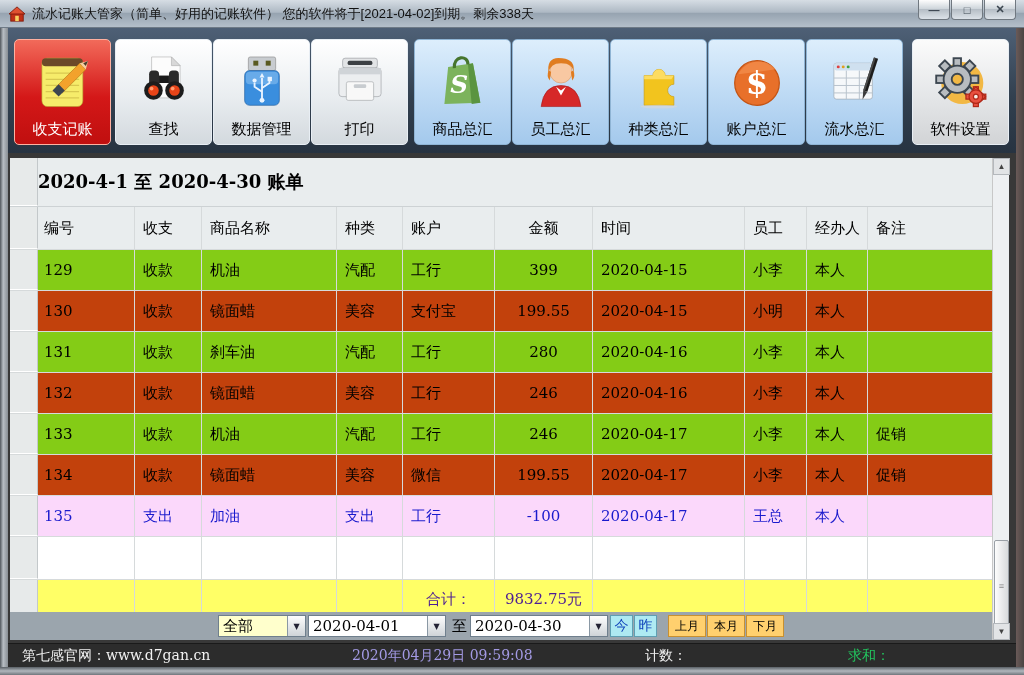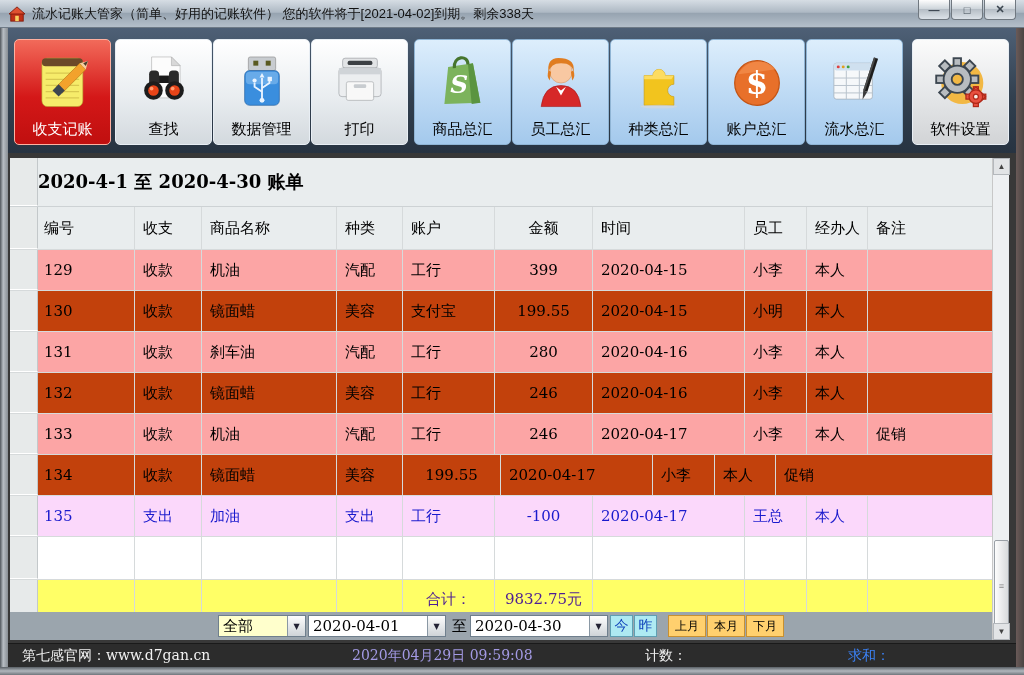--- a/index.html
+++ b/index.html
@@ -53,21 +53,21 @@
   .t-row.hdr{height:42px;background:#e9edee;}
   .t-row.empty{height:42px;background:#ffffff;}
   .cell{box-sizing:border-box;border-right:1px solid #d6dadb;display:flex;
     align-items:center;padding-left:8px;font-size:15px;color:#000;overflow:hidden;
     white-space:nowrap;}
   .rowhdr{width:28px;background:#e7eaea;border-right:1px solid #c3c8ca;
     border-bottom:1px solid #fff;padding-left:0;}
   .w0{width:97px;padding-left:6px}.w1{width:67px}.w2{width:135px}.w3{width:66px}
   .w4{width:92px}.w5{width:98px;justify-content:center;padding-left:0}
   .w6{width:152px}.w7{width:62px}.w8{width:61px}.w9{flex:1;border-right:none}
-  .r-odd{background:#fca5a5;}
+  .r-odd{background:#84cc16;}
   .r-even{background:#c2410c;}
   .r-pink{background:#fbd8fb;}
   .r-pink .cell{color:#1a1acd;}
   .r-pink .rowhdr{background:#e7eaea;}
   .r-total{background:#ffff66;height:38px;border-bottom:none;}
   .r-total .cell{color:#4c1d95;font-weight:normal;justify-content:center;padding-left:0;}
   .r-total .rowhdr{background:#e7eaea;}
 
   
   .vscroll{left:992px;top:158px;width:17px;height:482px;background:#eef0f2;
@@ -109,21 +109,21 @@
     font-family:"DejaVu Serif",serif;}
   .m-prev{left:658px;}.m-cur{left:697px;}.m-next{left:736px;}
 
   
   .statusbar{left:8px;top:643px;width:1008px;height:24px;background:#2c2c2c;
     border-top:1px solid #1a1a1a;font-family:"DejaVu Serif",serif;font-size:14px;}
   .sb-item{position:absolute;top:3px;white-space:nowrap;}
   .sb-brand{left:14px;color:#f2f2f2;}
   .sb-date{left:344px;color:#a39ae4;}
   .sb-count{left:637px;color:#f2f2f2;}
-  .sb-sum{left:840px;color:#3b82f6;}
+  .sb-sum{left:840px;color:#22c55e;}
 </style>
 </head>
 <body>
 
 <div class="abs titlebar">
   <svg class="home-icon" viewBox="0 0 20 18">
     <rect x="3" y="8" width="14" height="9" fill="#c03018" stroke="#801808"></rect>
     <polygon points="1,9 10,1 19,9" fill="#e05030" stroke="#801808"></polygon>
     <rect x="8" y="11" width="4" height="6" fill="#f8d060"></rect>
   </svg>
@@ -397,20 +397,21 @@
     <div class="cell w8">本人</div>
     <div class="cell w9">促销</div>
   </div>
 
   <div class="t-row r-even">
     <div class="cell rowhdr"></div>
     <div class="cell w0">134</div>
     <div class="cell w1">收款</div>
     <div class="cell w2">镜面蜡</div>
     <div class="cell w3">美容</div>
+    <div class="cell w4">微信</div>
     <div class="cell w5">199.55</div>
     <div class="cell w6">2020-04-17</div>
     <div class="cell w7">小李</div>
     <div class="cell w8">本人</div>
     <div class="cell w9">促销</div>
   </div>
 
   <div class="t-row r-pink">
     <div class="cell rowhdr"></div>
     <div class="cell w0">135</div>

